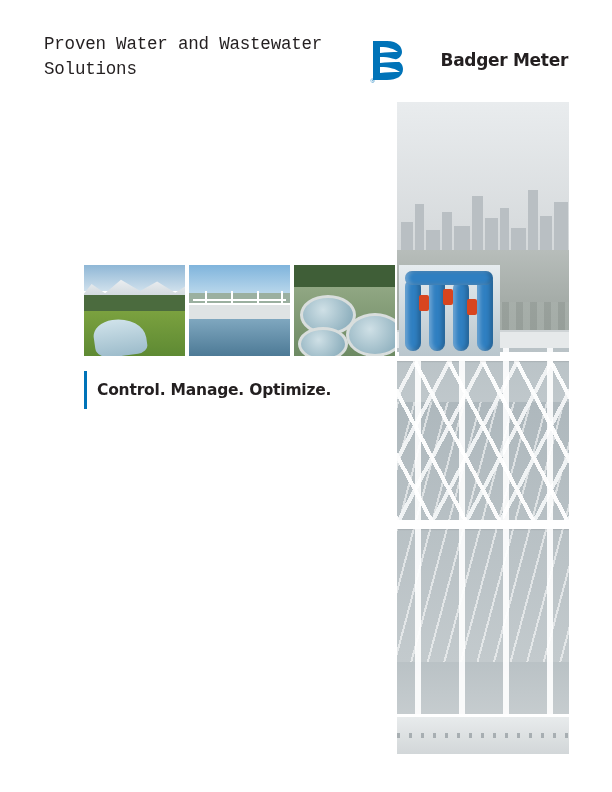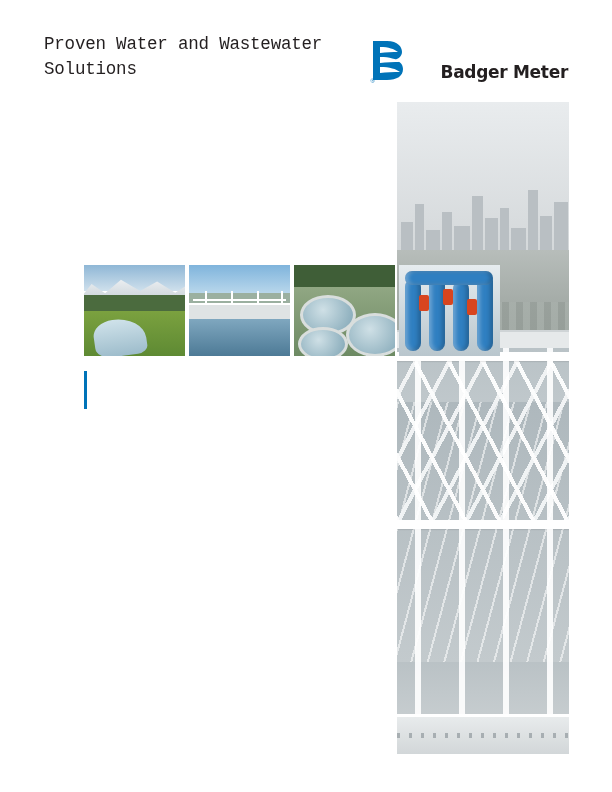--- a/index.html
+++ b/index.html
@@ -27,21 +27,21 @@
     color: #231f20;
     font-weight: 400;
     letter-spacing: -0.2px;
   }
 
   .brand {
     position: absolute;
     right: 44px;
     top: 38px;
     display: flex;
-    align-items: flex-end;
+    align-items: center;
     gap: 28px;
   }
   .brand-mark {
     width: 46px;
     height: 44px;
     position: relative;
   }
   .brand-name {
     font-family: "DejaVu Sans", sans-serif;
     font-size: 17px;
@@ -322,13 +322,14 @@
     <div class="t4-pipe" style="left:6px;  top:6px;  width:88px; height:14px; border-radius:14px;"></div>
     <div class="t4-flange" style="left:20px; top:30px; width:10px; height:16px;"></div>
     <div class="t4-flange" style="left:44px; top:24px; width:10px; height:16px;"></div>
     <div class="t4-flange" style="left:68px; top:34px; width:10px; height:16px;"></div>
   </div>
 
 </div>
 
 <div class="tagline-wrap">
   <div class="tagline-rule"></div>
+  <div class="tagline">Control. Manage. Optimize.</div>
 </div>
 
 </body></html>

